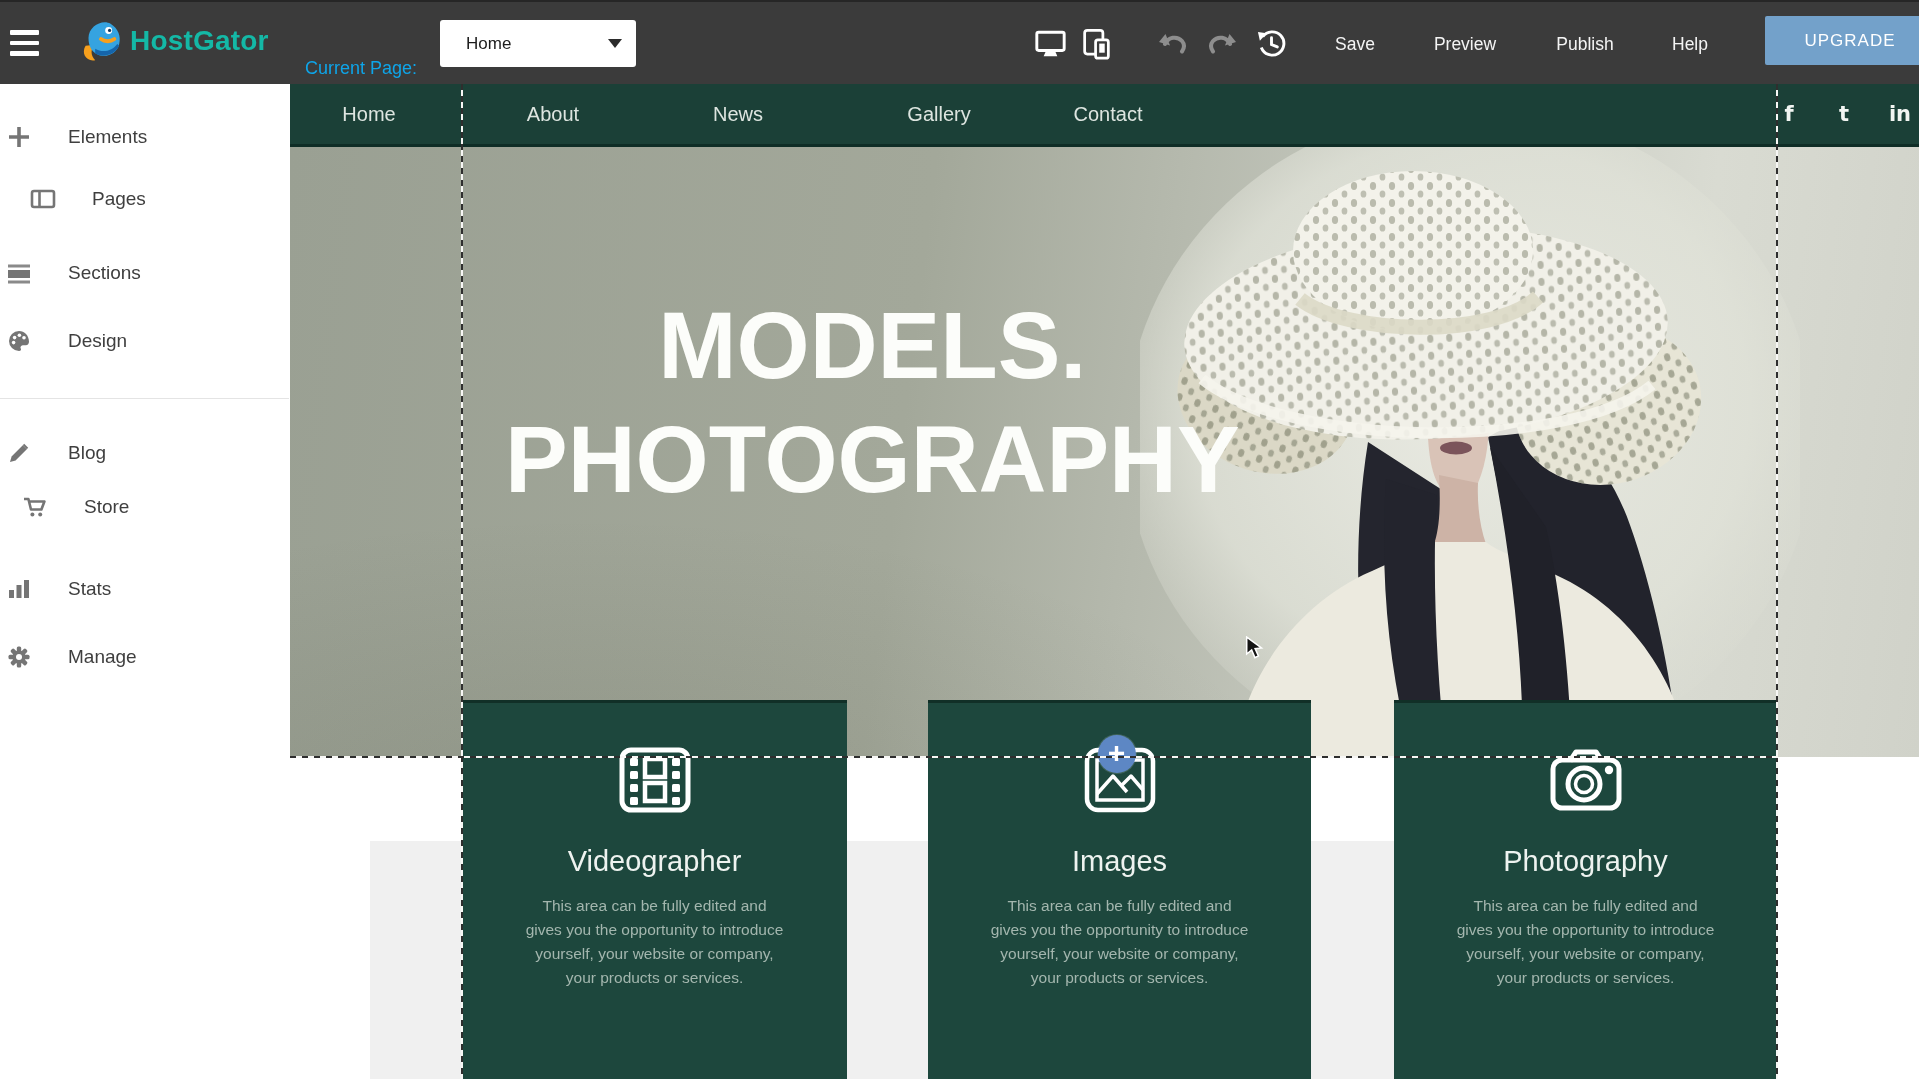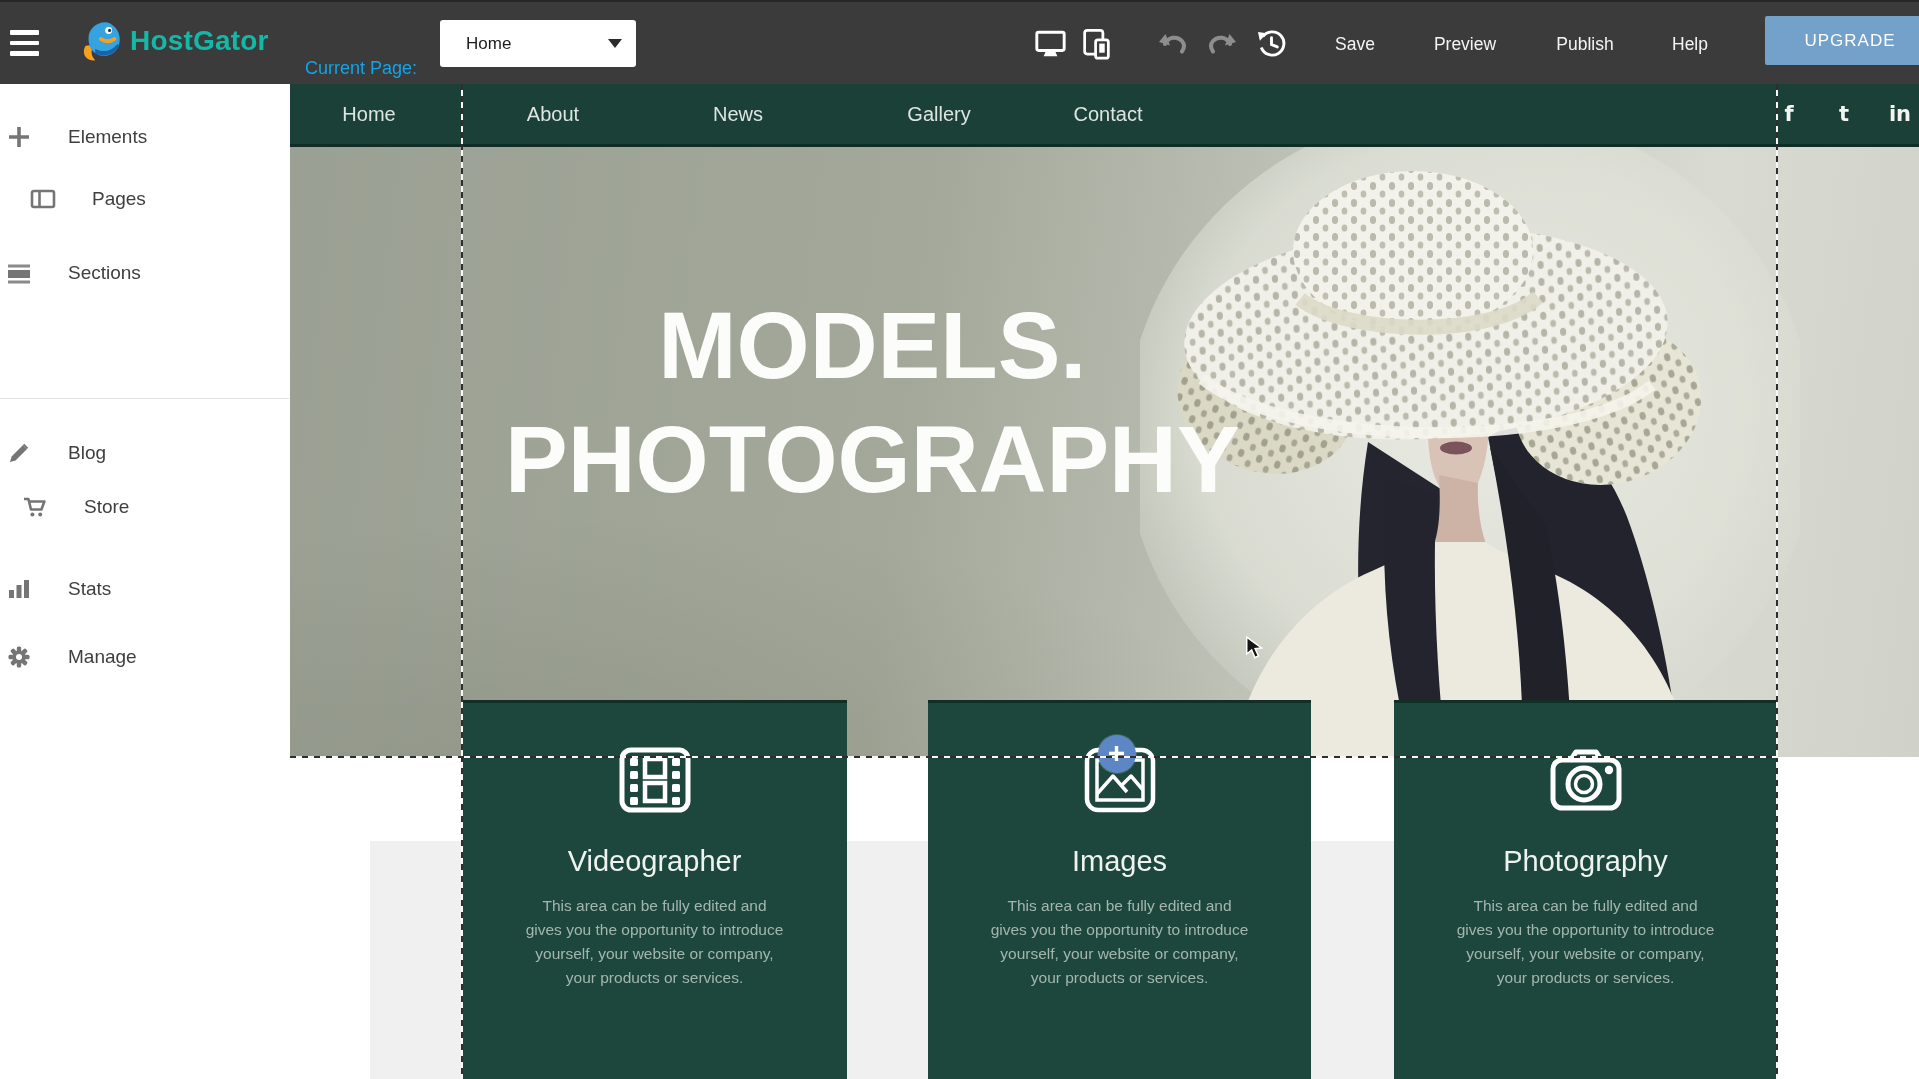--- a/index.html
+++ b/index.html
@@ -148,20 +148,32 @@
       <span class="ic">
         <svg width="26" height="26" viewBox="0 0 26 26">
             <rect x="2" y="4.5" width="22" height="3" fill="#8a8a8a"></rect>
             <rect x="2" y="10" width="22" height="8" fill="#757575"></rect>
             <rect x="2" y="20.5" width="22" height="3" fill="#8a8a8a"></rect>
           </svg>
         </span>
       <span class="lb">Sections</span>
     </div>
 
+    <div class="side-item" style="top:231px;">
+      <span class="ic">
+        <svg width="26" height="26" viewBox="0 0 26 26">
+            <path d="M13,3 a10,10 0 1 0 0,20 c1.8,0 2.4-1.2 1.8-2.4 c-0.9-2 0.6-3.4 2.8-3.4 h2.2 c2,0 3.2-1.5 3.2-3.4 C23,7.5 18.5,3 13,3 Z" fill="#757575"></path>
+            <circle cx="8.6" cy="9.6" r="1.8" fill="#fff"></circle>
+            <circle cx="13.4" cy="7.2" r="1.8" fill="#fff"></circle>
+            <circle cx="18" cy="9.8" r="1.8" fill="#fff"></circle>
+            <circle cx="7.6" cy="14.6" r="1.8" fill="#fff"></circle>
+          </svg>
+        </span>
+      <span class="lb">Design</span>
+    </div>
 
     <div class="side-divider"></div>
 
     <div class="side-item" style="top:343px;">
       <span class="ic">
         <svg width="26" height="26" viewBox="0 0 26 26">
             <path d="M4,22 L5.6,16.4 L16.8,5.2 L20.8,9.2 L9.6,20.4 Z" fill="#757575"></path>
             <path d="M18.2,3.8 L22.2,7.8 L20.8,9.2 L16.8,5.2 Z" fill="#757575"></path>
           </svg>
         </span>

